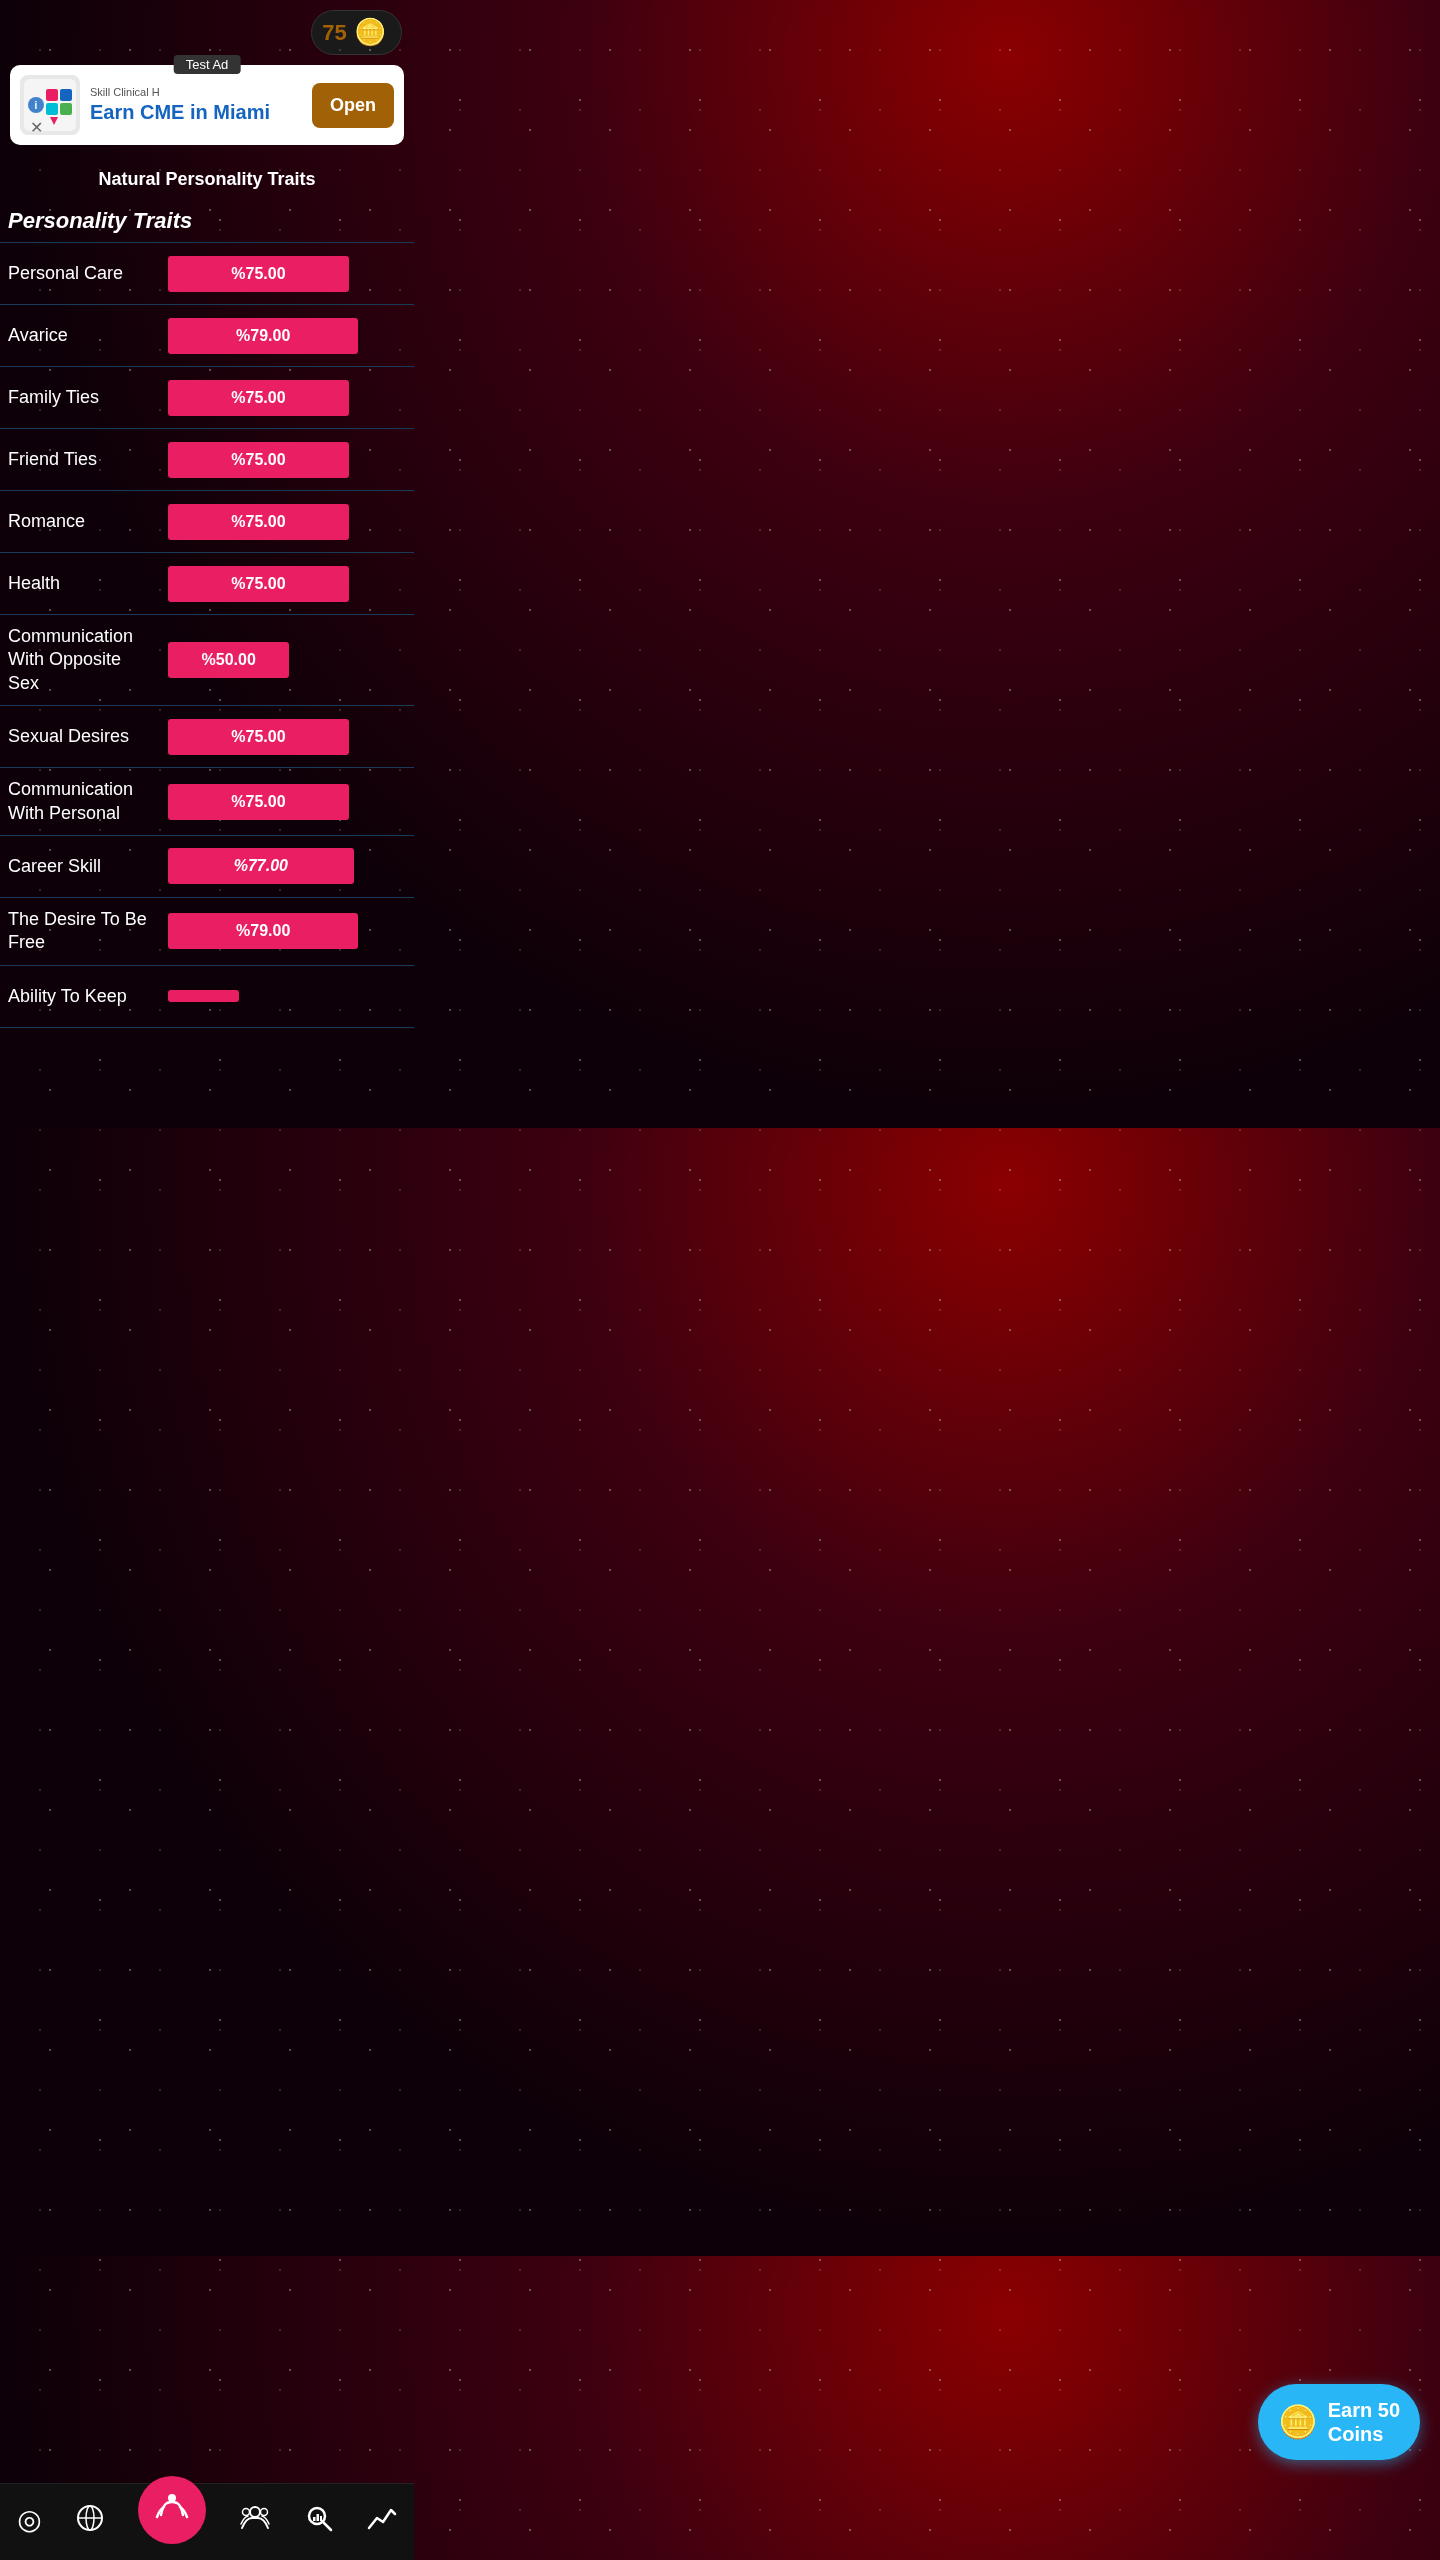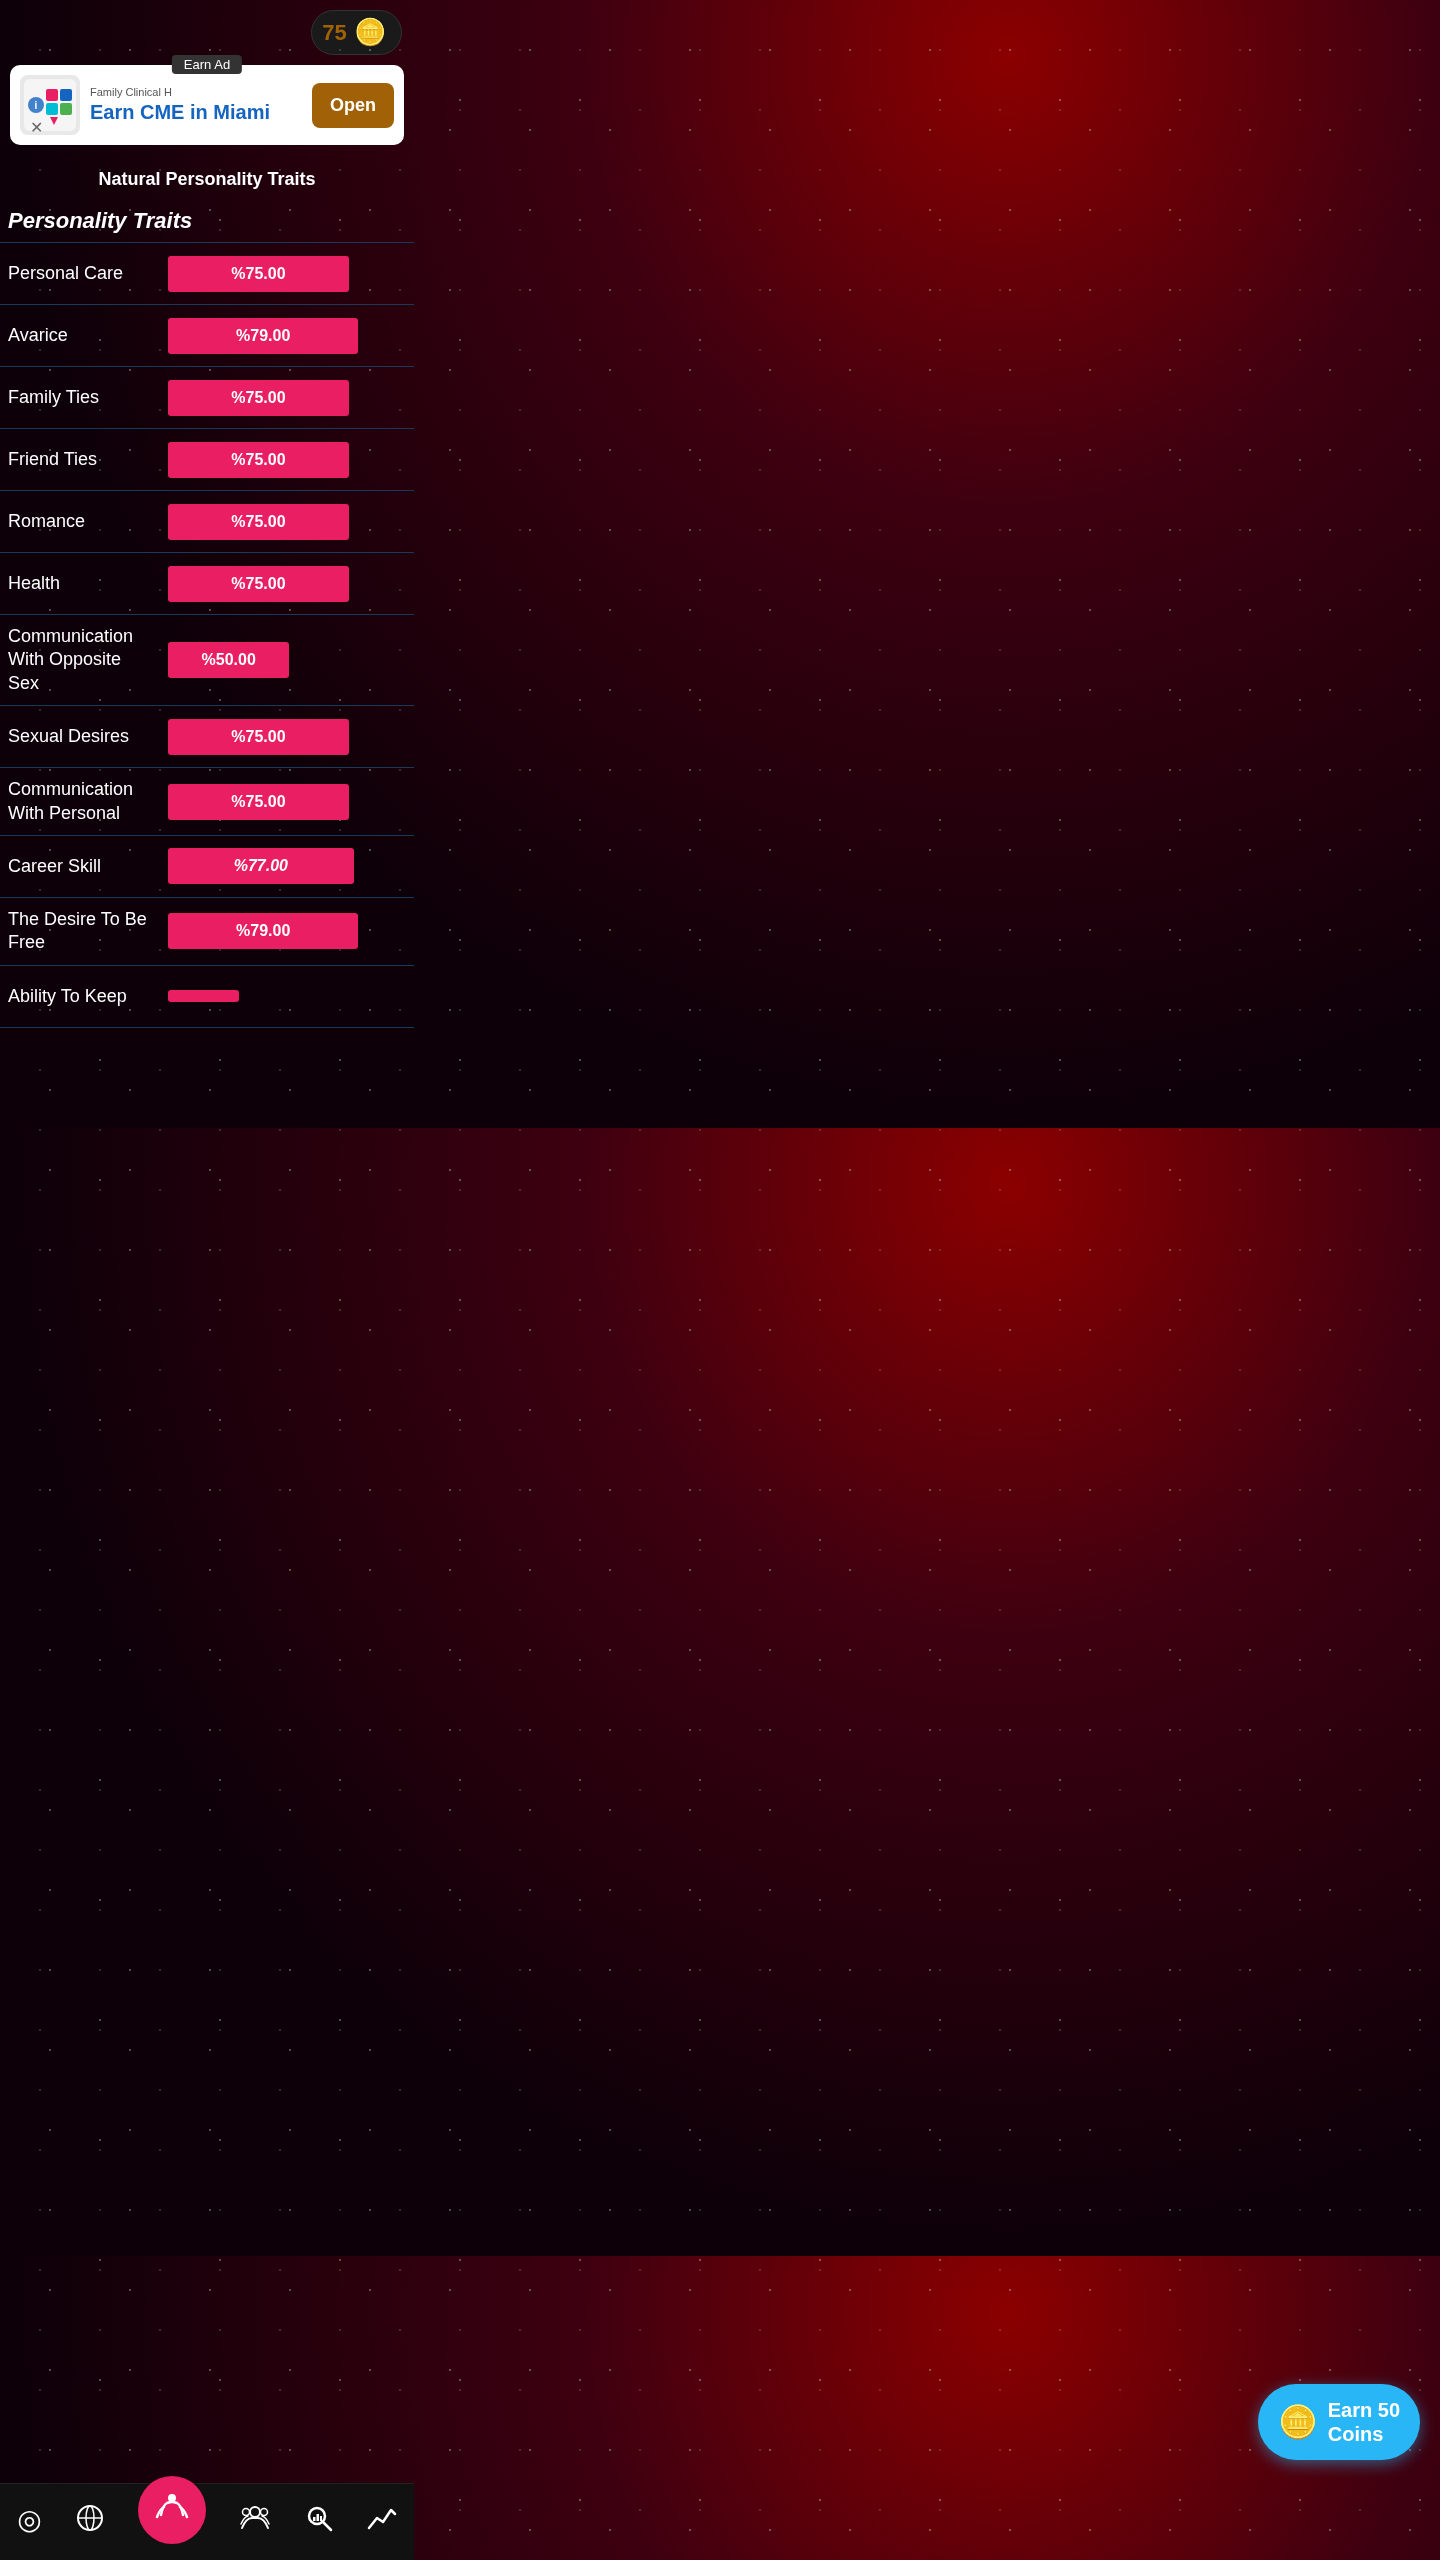--- a/index.html
+++ b/index.html
@@ -269,39 +269,39 @@
 <body>
 
 <div class="top-bar">
   <div class="coins-badge">
     <span class="coins-count">75</span>
     <span class="coin-icon">🪙</span>
   </div>
 </div>
 
 <div class="ad-banner">
-  <span class="ad-label">Earn Ad</span>
+  <span class="ad-label">Test Ad</span>
   <div class="ad-logo">
 
     <svg width="52" height="52" viewBox="0 0 52 52">
       <rect width="52" height="52" fill="#f5f5f5" rx="6"></rect>
 
       <circle cx="12" cy="26" r="8" fill="#1565c0" opacity="0.8"></circle>
       <text x="12" y="30" text-anchor="middle" fill="white" font-size="10" font-weight="bold">i</text>
 
       <rect x="22" y="10" width="12" height="12" fill="#e91e63" rx="2"></rect>
       <rect x="36" y="10" width="12" height="12" fill="#1565c0" rx="2"></rect>
       <rect x="22" y="24" width="12" height="12" fill="#00bcd4" rx="2"></rect>
       <rect x="36" y="24" width="12" height="12" fill="#4caf50" rx="2"></rect>
 
       <polygon points="26,38 34,38 30,46" fill="#e91e63"></polygon>
     </svg>
   </div>
   <div class="ad-info">
-    <div class="ad-small-text">Family Clinical H</div>
+    <div class="ad-small-text">Skill Clinical H</div>
     <div class="ad-main-text">Earn CME in Miami</div>
   </div>
   <button class="ad-open-btn">Open</button>
   <span class="ad-close">✕</span>
 </div>
 
 <div class="content-area">
   <div class="page-title">Natural Personality Traits</div>
 
   <div class="traits-list">

